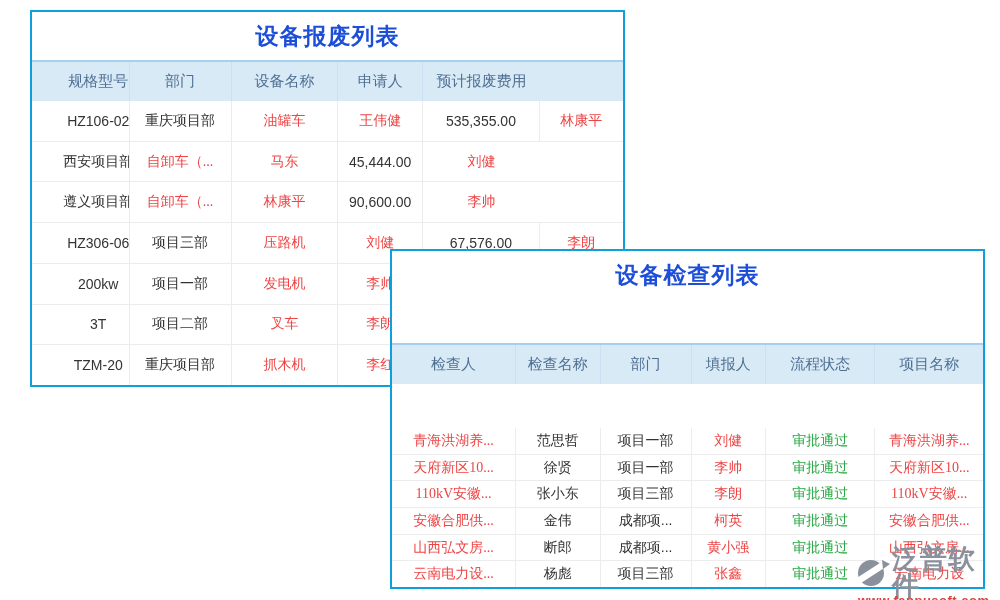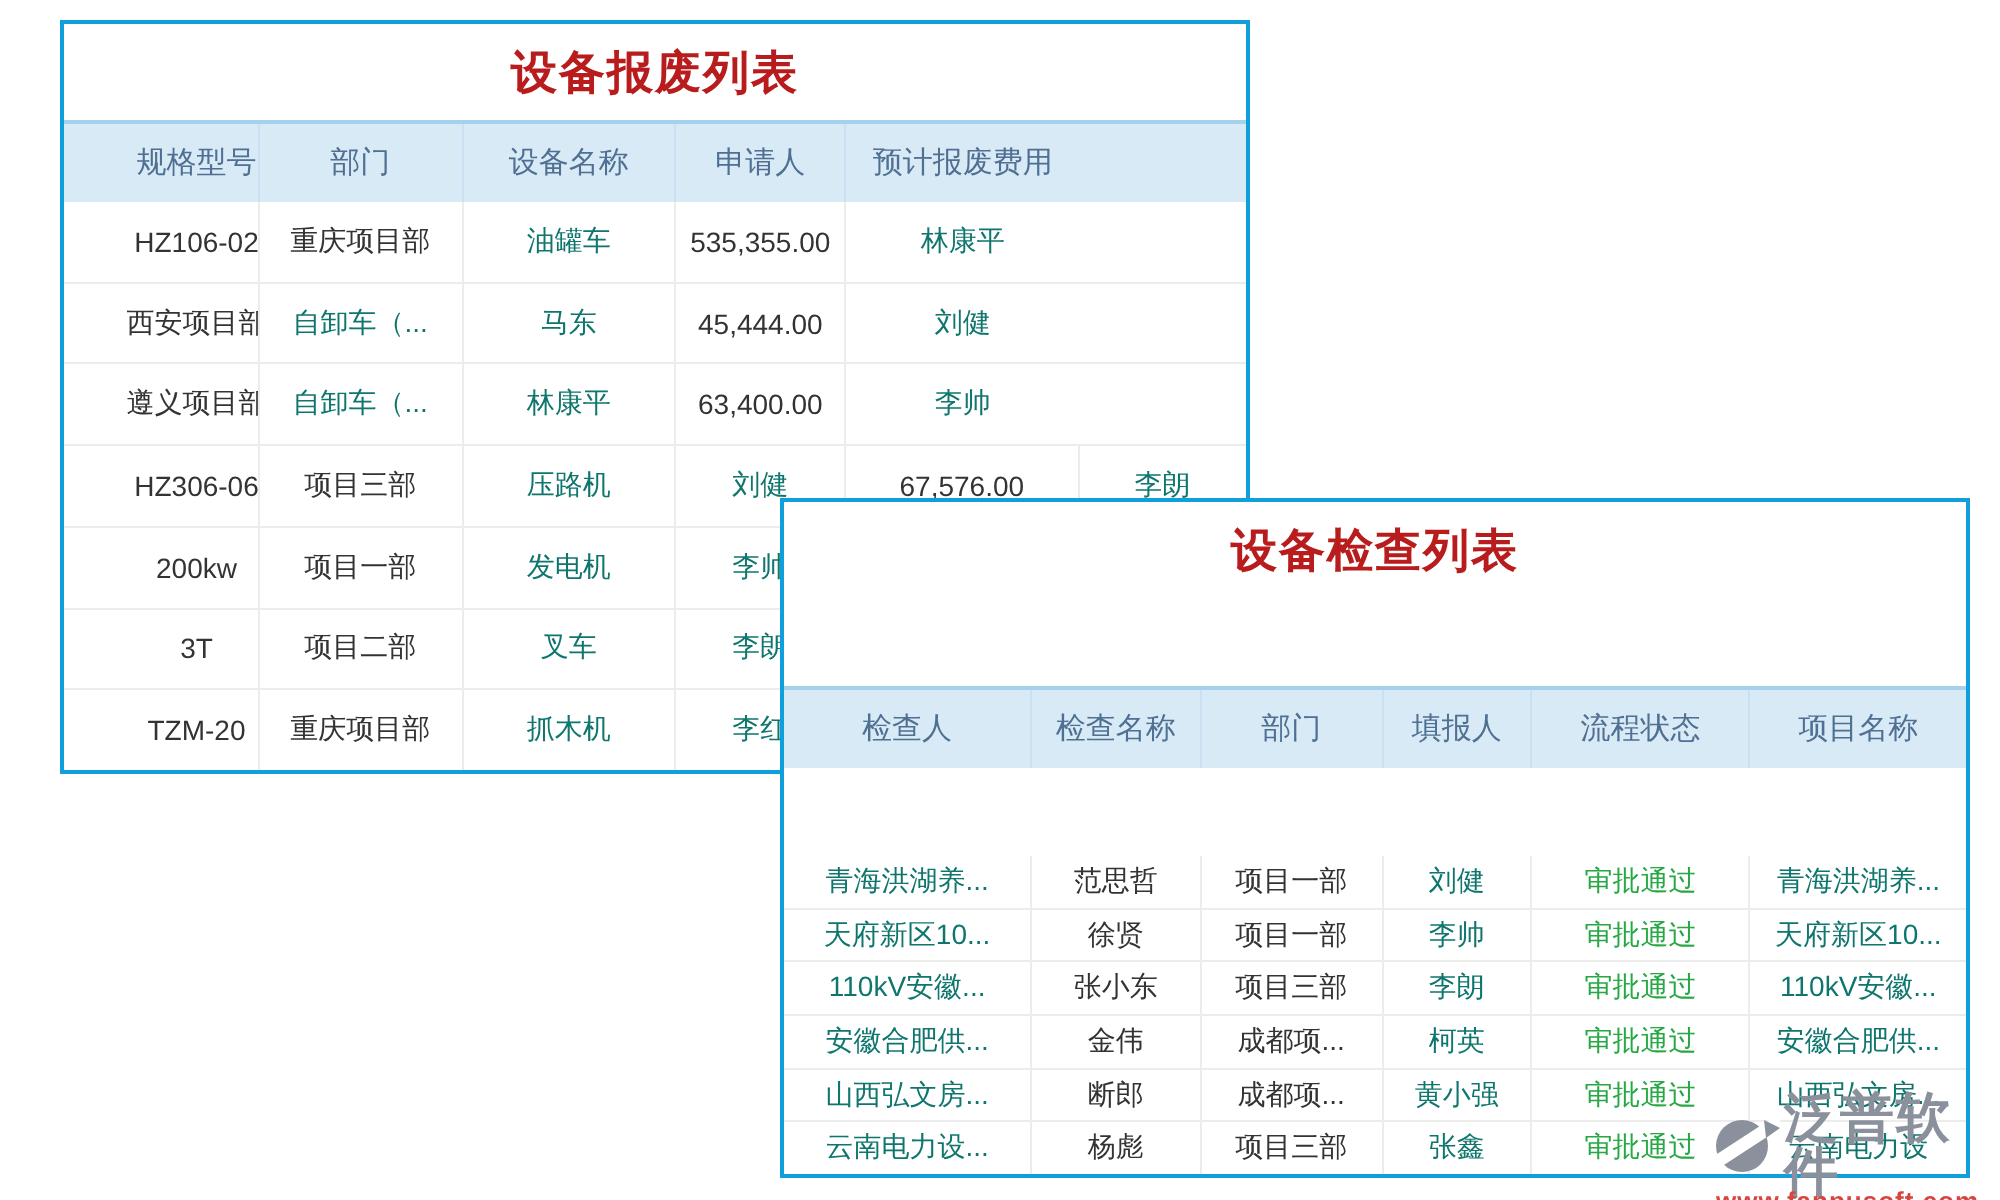--- a/index.html
+++ b/index.html
@@ -11,21 +11,21 @@
   .panel{
     position:absolute;background:#ffffff;
     border:2px solid #0fa0dc;box-sizing:border-box;
     display:flex;flex-direction:column;
   }
   #panel-scrap{left:30px;top:10px;width:595px;height:377px;z-index:1;}
   #panel-inspection{left:390px;top:249px;width:595px;height:340px;z-index:2;gap:44px;}
 
   .title{
     height:48px;flex:0 0 48px;display:flex;align-items:center;justify-content:center;
-    font-size:23px;font-weight:bold;color:#b91c1c;letter-spacing:1px;
+    font-size:23px;font-weight:bold;color:#1d4ed8;letter-spacing:1px;
   }
   .thead{
     display:flex;height:41px;flex:0 0 41px;background:#d9eaf7;
     border-top:2px solid #a6d1ec;box-sizing:border-box;
   }
   .th{
     display:flex;align-items:center;justify-content:center;
     font-size:15px;color:#4f7092;
     border-right:1px solid #c9e1f3;box-sizing:border-box;
     overflow:hidden;white-space:nowrap;
@@ -34,21 +34,21 @@
   .tbody{flex:1 1 auto;display:flex;flex-direction:column;}
   .tr{display:flex;flex:1 1 auto;border-bottom:1px solid #ececec;}
   .tr:last-child{border-bottom:none;}
   .td{
     display:flex;align-items:center;justify-content:center;
     font-size:14px;color:#333333;
     border-right:1px solid #ececec;box-sizing:border-box;
     overflow:hidden;white-space:nowrap;
   }
   .td:last-child{border-right:none;}
-  .td.link{color:#0f766e;cursor:pointer;}
+  .td.link{color:#ef4444;cursor:pointer;font-family:Liberation Serif, serif;}
   .td.status{color:#27a844;}
 
   
   #panel-scrap .th:nth-child(1),#panel-scrap .td:nth-child(1){width:16.5%;padding-left:36px;}
   #panel-scrap .th:nth-child(2),#panel-scrap .td:nth-child(2){width:17.3%;}
   #panel-scrap .th:nth-child(3),#panel-scrap .td:nth-child(3){width:18.0%;}
   #panel-scrap .th:nth-child(4),#panel-scrap .td:nth-child(4){width:14.4%;}
   #panel-scrap .th:nth-child(5),#panel-scrap .td:nth-child(5){width:19.7%;}
   #panel-scrap .th:nth-child(6),#panel-scrap .td:nth-child(6){width:14.1%;}
   
@@ -84,35 +84,36 @@
       <div class="th">部门</div>
       <div class="th">设备名称</div>
       <div class="th">申请人</div>
       <div class="th">预计报废费用</div>
     </div>
   <div class="tbody">
       <div class="tr">
         <div class="td">HZ106-02</div>
         <div class="td">重庆项目部</div>
         <div class="td link">油罐车</div>
+        <div class="td link">王伟健</div>
         <div class="td">535,355.00</div>
         <div class="td link">林康平</div>
       </div>
       <div class="tr">
         <div class="td">西安项目部</div>
         <div class="td link">自卸车（...</div>
         <div class="td link">马东</div>
         <div class="td">45,444.00</div>
         <div class="td link">刘健</div>
       </div>
       <div class="tr">
         <div class="td">遵义项目部</div>
         <div class="td link">自卸车（...</div>
         <div class="td link">林康平</div>
-        <div class="td">63,400.00</div>
+        <div class="td">90,600.00</div>
         <div class="td link">李帅</div>
       </div>
       <div class="tr">
         <div class="td">HZ306-06</div>
         <div class="td">项目三部</div>
         <div class="td link">压路机</div>
         <div class="td link">刘健</div>
         <div class="td">67,576.00</div>
         <div class="td link">李朗</div>
       </div>

